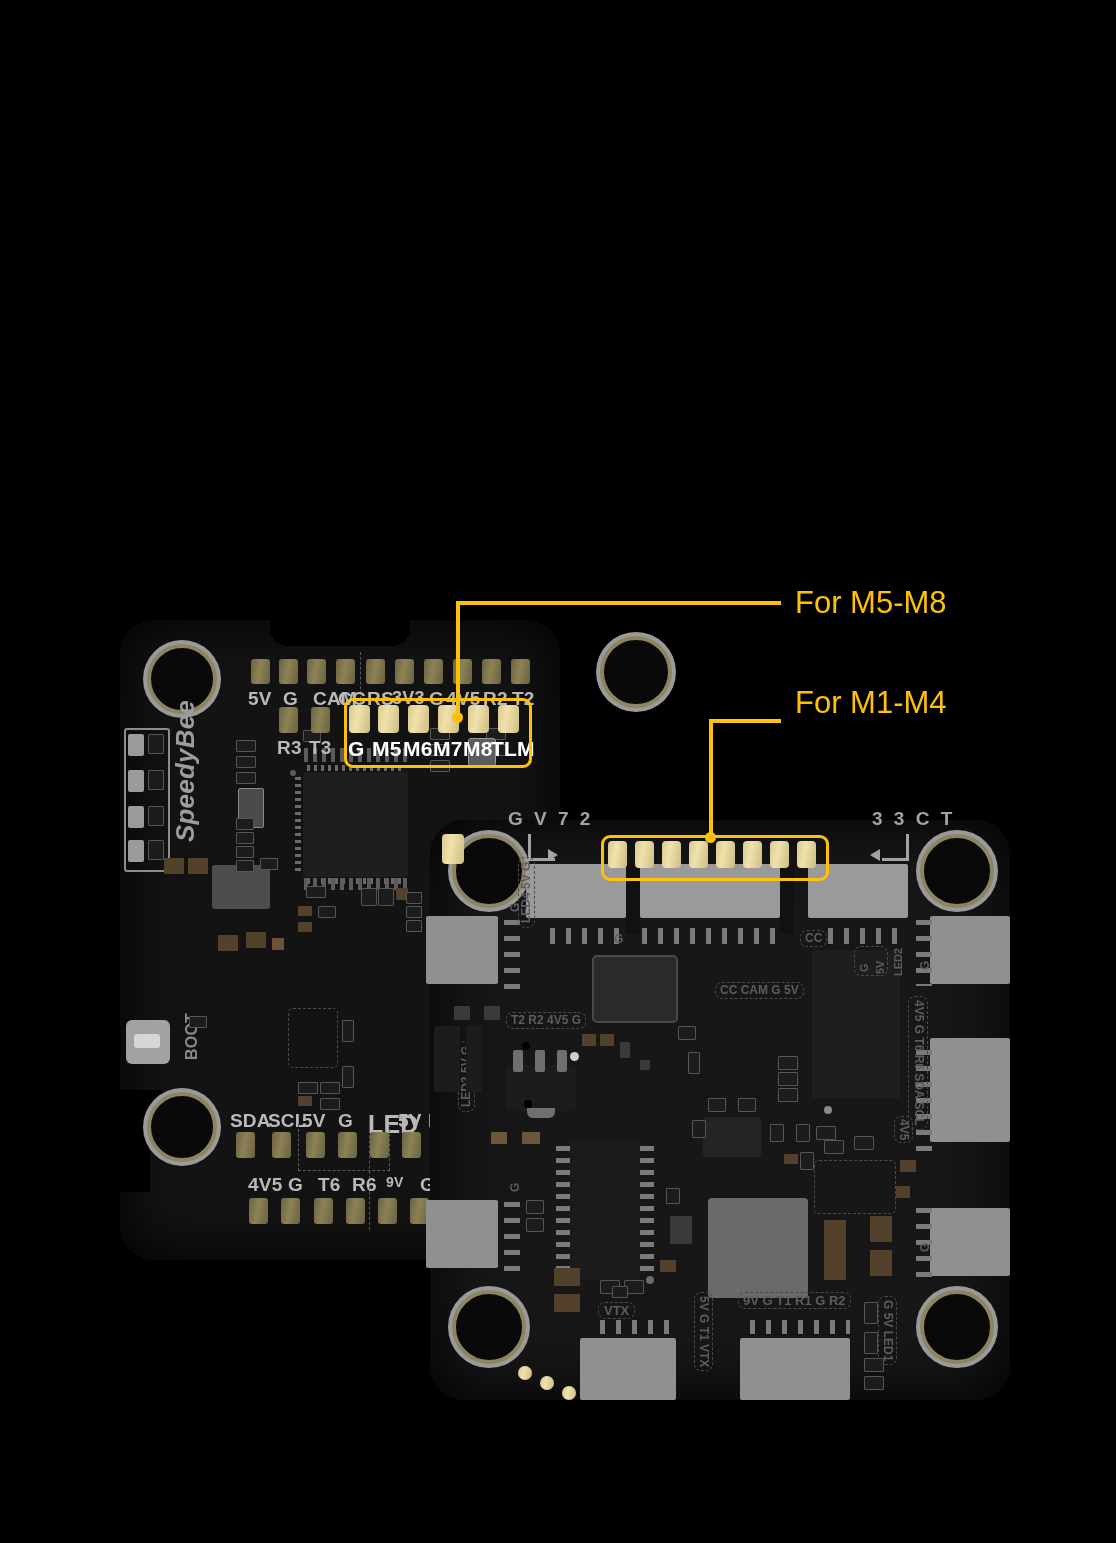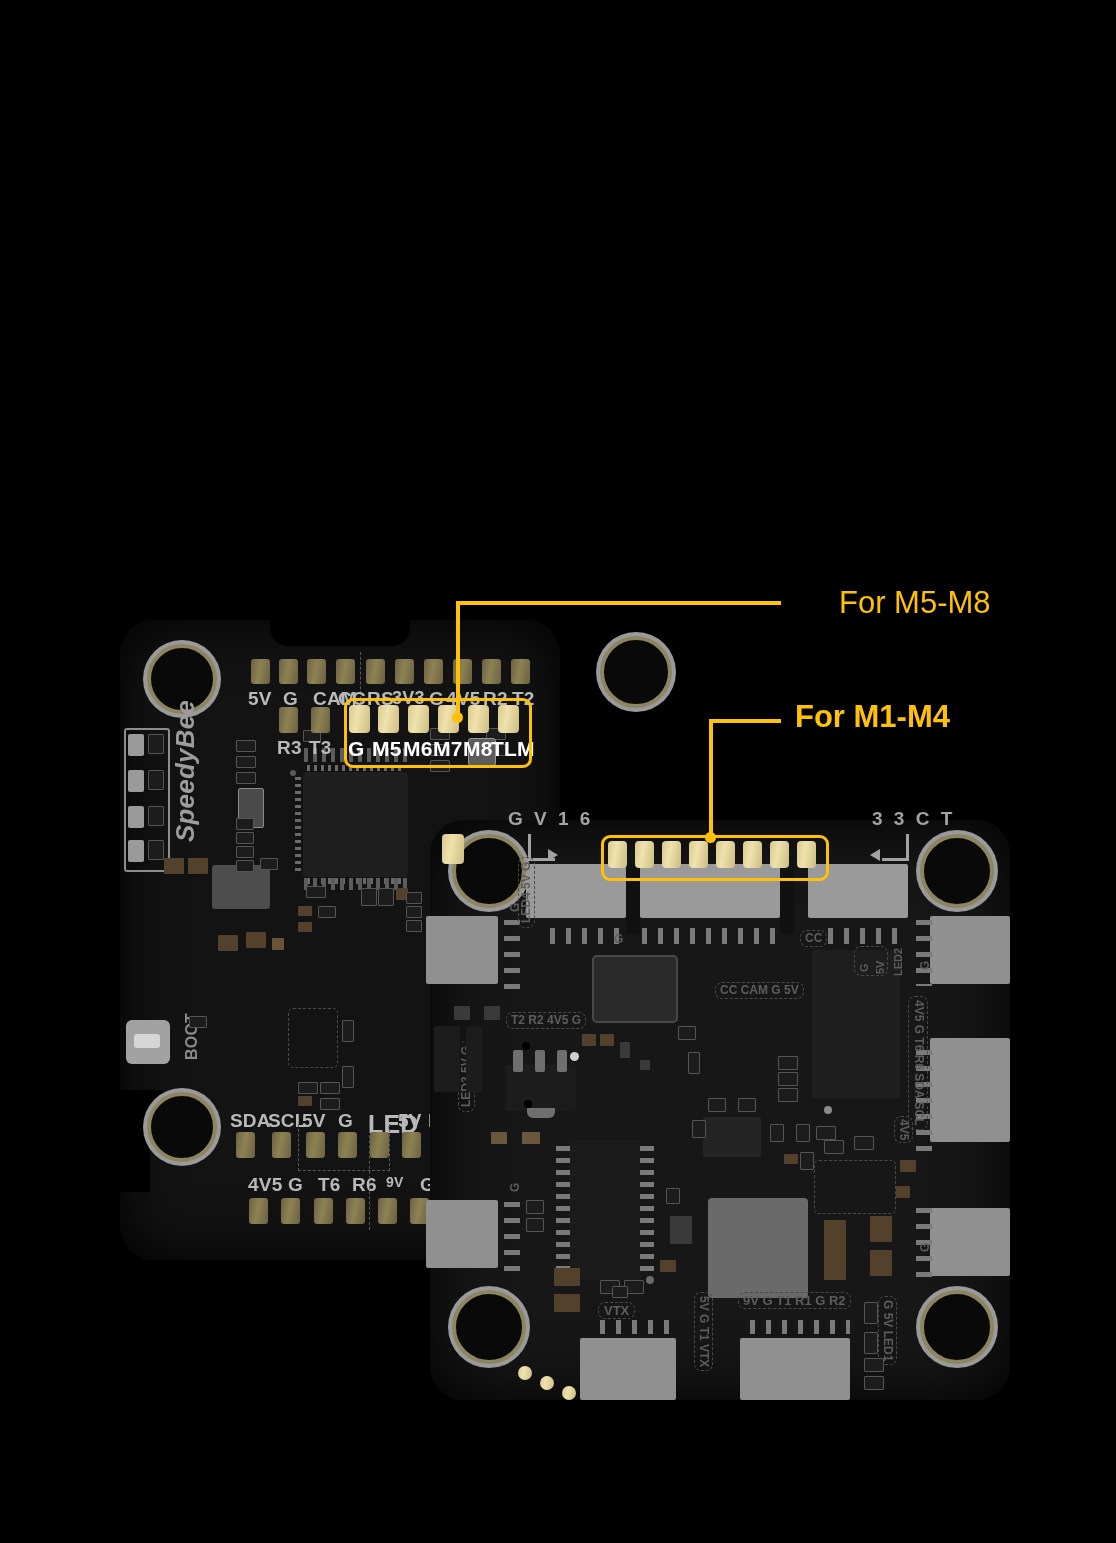--- a/index.html
+++ b/index.html
@@ -234,21 +234,21 @@
     <div class="silknb" style="left:314px;top:498px;font-size:13px;transform:rotate(-90deg);transform-origin:left top;">LED3 5V G</div>
   </div>
 
   <div class="board" id="boardBot">
 
     <div class="hole" style="left:22px;top:14px;width:66px;height:66px;"></div>
     <div class="hole" style="left:490px;top:14px;width:66px;height:66px;"></div>
     <div class="hole" style="left:22px;top:470px;width:66px;height:66px;"></div>
     <div class="hole" style="left:490px;top:470px;width:66px;height:66px;"></div>
 
-    <div class="pcbtxt" style="left:78px;top:-12px;font-size:19px;letter-spacing:3px;color:#a3a3a3;">G V 1 6</div>
+    <div class="pcbtxt" style="left:78px;top:-12px;font-size:19px;letter-spacing:3px;color:#a3a3a3;">G V 7 2</div>
     <div style="position:absolute;left:98px;top:14px;width:24px;height:24px;
                 border-left:3px solid #a3a3a3;border-bottom:3px solid #a3a3a3;"></div>
     <div style="position:absolute;left:118px;top:29px;width:0;height:0;
                 border-top:6px solid transparent;border-bottom:6px solid transparent;
                 border-left:10px solid #a3a3a3;"></div>
 
     <div class="pcbtxt" style="left:442px;top:-12px;font-size:19px;letter-spacing:3px;color:#a3a3a3;">3 3 C T</div>
     <div style="position:absolute;left:452px;top:14px;width:24px;height:24px;
                 border-right:3px solid #a3a3a3;border-bottom:3px solid #a3a3a3;"></div>
     <div style="position:absolute;left:440px;top:29px;width:0;height:0;
@@ -400,23 +400,23 @@
     <div class="padbright" style="left:139px;top:3px;width:19px;height:27px;"></div>
     <div class="padbright" style="left:166px;top:3px;width:19px;height:27px;"></div>
     <div class="padbright" style="left:193px;top:3px;width:19px;height:27px;"></div>
   </div>
   <div class="hl-box" style="left:601px;top:835px;width:222px;height:40px;"></div>
 
   <div>
     <div class="cl-dot" style="left:452px;top:712px;"></div>
     <div class="cl-v" style="left:456px;top:601px;height:116px;"></div>
     <div class="cl-h" style="left:456px;top:601px;width:325px;"></div>
-    <div class="callout-label" style="left:795px;top:585px;margin-left:44px;">For M5-M8</div>
+    <div class="callout-label" style="left:795px;top:585px;">For M5-M8</div>
   </div>
 
   <div>
     <div class="cl-dot" style="left:705px;top:832px;"></div>
     <div class="cl-v" style="left:709px;top:719px;height:118px;"></div>
     <div class="cl-h" style="left:709px;top:719px;width:72px;"></div>
-    <div class="callout-label" style="left:795px;top:699px;font-weight:bold;">For M1-M4</div>
+    <div class="callout-label" style="left:795px;top:685px;">For M1-M4</div>
   </div>
 
 </div>
 
 </body></html>

